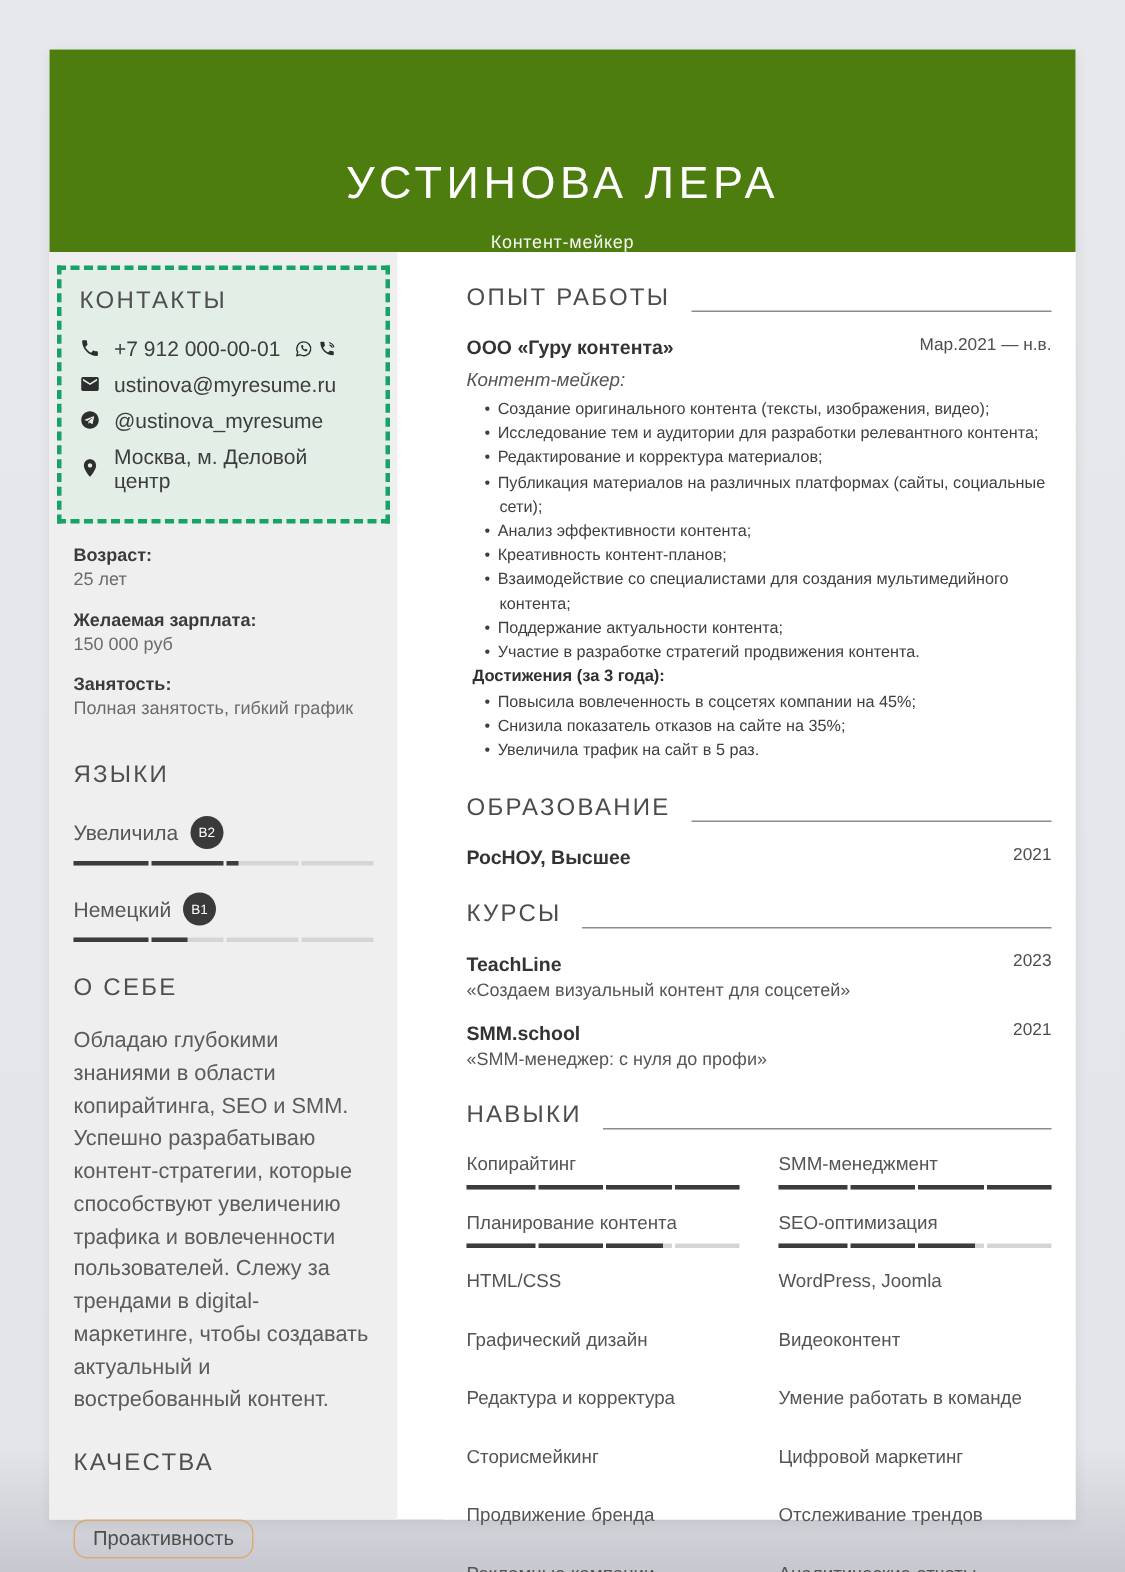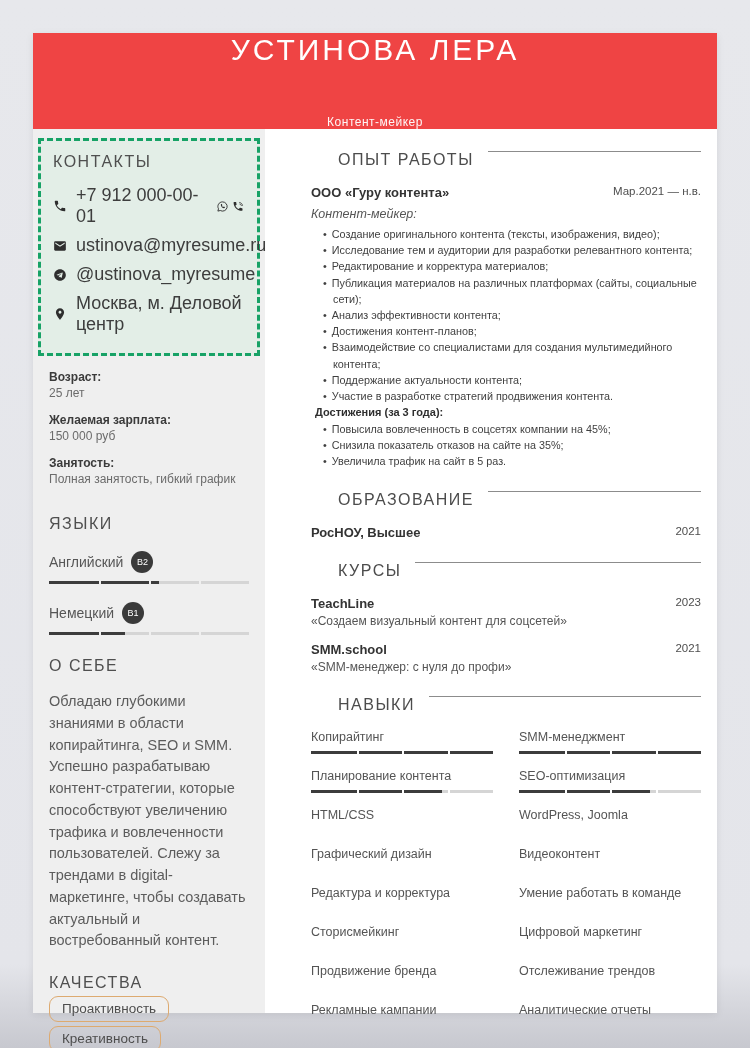--- a/index.html
+++ b/index.html
@@ -9,38 +9,38 @@
     background:linear-gradient(180deg,#e7e8ec 0%, #e4e5ea 92%, #c7c8cf 100%);
     overflow:hidden;
   }
   .card {
     width:684px; height:980px; margin:33px auto 0;
     background:#ffffff; box-shadow:0 2px 8px rgba(0,0,0,.08);
     display:flex; flex-direction:column;
   }
   
   .header {
-    height:96px; background:#ef4444; color:#fff;
-    display:flex; flex-direction:column; align-items:center; justify-content:space-between;
+    height:135px; background:#4d7c0f; color:#fff;
+    display:flex; flex-direction:column; align-items:center; justify-content:flex-end;
     flex:0 0 auto;
   }
   .header .name { font-size:30px; font-weight:400; letter-spacing:3px; }
   .header .role { font-size:12px; margin-top:14px; letter-spacing:.5px; opacity:.95; }
   
   .columns { flex:1; display:flex; min-height:0;gap:30px; }
   .sidebar { width:232px; background:#efefef; flex:0 0 auto; padding-bottom:10px; }
   .main { flex:1; background:#fff; padding:22px 16px 0 16px; }
   
   .contact-box {
     margin:9px 5px 0 5px; border:3px dashed #17a266; background:#e3eee7;
     padding:12px 12px 10px 12px;
   }
   .side-title { font-size:16px; color:#4f4f4f; letter-spacing:1.5px; font-weight:400; }
   .contact-box .side-title { margin-bottom:14px; }
-  .contact-row { display:flex; align-items:center; gap:9px; margin:8px 0; font-size:18px; color:#3d3d3d; }
+  .contact-row { display:flex; align-items:center; gap:9px; margin:8px 0; font-size:14px; color:#3d3d3d; }
   .cicon { width:14px; height:14px; flex:0 0 auto; }
   .cicon svg { width:14px; height:14px; fill:#2e2e2e; display:block; }
   .mini-icons { display:flex; gap:3px; align-items:center; }
   .mini-icons svg { width:13px; height:13px; fill:#2e2e2e; display:block; }
   
   .info-wrap { padding:14px 16px 0 16px; }
   .info-block { margin-bottom:13px; }
   .info-label { font-size:12px; font-weight:bold; color:#3b3b3b; }
   .info-value { font-size:12px; color:#6b6b6b; margin-top:2px; }
   
@@ -54,27 +54,27 @@
   .bar-track { position:relative; height:3px; background:#d5d5d5; margin-top:8px; }
   .bar-fill { position:absolute; left:0; top:0; bottom:0; background:#3c3c3c; }
   .bar-notch { position:absolute; top:-1px; bottom:-1px; width:2px; background:#efefef; }
   .bar-track.on-white .bar-notch { background:#ffffff; }
   
   .about-wrap { padding:22px 16px 0 16px; }
   .about-text { margin-top:16px; font-size:14.5px; line-height:1.5; color:#5c5c5c; }
   
   .qual-wrap { padding:22px 16px 0 16px; }
   .tag {
-    display:table; margin-top:4px; padding:4px 12px 5px;
+    display:table; margin-top:28px; padding:4px 12px 5px;
     border:1.5px solid #ddaa70; border-radius:9px;
     font-size:13.5px; color:#4e4e4e;
   }
   
   .section { margin-bottom:22px; }
-  .sec-head { display:flex; align-items:flex-start; margin-bottom:16px;margin-left:27px; }
+  .sec-head { display:flex; align-items:flex-end; margin-bottom:16px; }
   .sec-title { font-size:16px; color:#4c4c4c; letter-spacing:1.5px; font-weight:400; white-space:nowrap; }
   .sec-line { flex:1; border-top:1px solid #8c8c8c; margin-left:14px; }
   .entry-row { display:flex; justify-content:space-between; align-items:flex-start; }
   .entry-name { font-size:13px; font-weight:bold; color:#333; }
   .entry-date { font-size:11.5px; color:#4e4e4e; }
   .position { font-style:italic; font-size:12.5px; color:#555; margin:7px 0 5px; }
   .duties { list-style:none; margin-left:12px; font-size:10.8px; color:#3f3f3f; line-height:1.5; }
   .duties li { padding-left:10px; text-indent:-10px; }
   .duties li::before { content:"•"; margin-right:5px; }
   .ach-title { font-size:11px; font-weight:bold; color:#2f2f2f; margin-left:4px; line-height:1.5; }
@@ -173,21 +173,21 @@
             <div class="info-value">Полная занятость, гибкий график</div>
           </div>
         </div>
 
       <div class="lang-wrap">
         <div class="side-title">ЯЗЫКИ</div>
         <div>
 
             <div class="lang-item">
               <div class="lang-head">
-                <span class="skill-name" style="font-size:14px;color:#565656;">Английский</span>
+                <span class="skill-name" style="font-size:14px;color:#565656;">Увеличила</span>
                 <span class="level-badge">B2</span>
               </div>
               <div class="bar-track">
                 <div class="bar-fill" style="width: 55%;"></div>
                 <span class="bar-notch" style="left:25%"></span>
                 <span class="bar-notch" style="left:50%"></span>
                 <span class="bar-notch" style="left:75%"></span>
               </div>
             </div>
 
@@ -238,21 +238,21 @@
           <span class="entry-date">Мар.2021 — н.в.</span>
         </div>
         <div class="position">Контент-мейкер:</div>
         <ul class="duties">
 
         <li>Создание оригинального контента (тексты, изображения, видео);</li>
             <li>Исследование тем и аудитории для разработки релевантного контента;</li>
             <li>Редактирование и корректура материалов;</li>
             <li>Публикация материалов на различных платформах (сайты, социальные сети);</li>
             <li>Анализ эффективности контента;</li>
-            <li>Достижения контент-планов;</li>
+            <li>Креативность контент-планов;</li>
             <li>Взаимодействие со специалистами для создания мультимедийного контента;</li>
             <li>Поддержание актуальности контента;</li>
             <li>Участие в разработке стратегий продвижения контента.</li>
           </ul>
         <div class="ach-title">Достижения (за 3 года):</div>
         <ul class="duties">
 
         <li>Повысила вовлеченность в соцсетях компании на 45%;</li>
             <li>Снизила показатель отказов на сайте на 35%;</li>
             <li>Увеличила трафик на сайт в 5 раз.</li>

